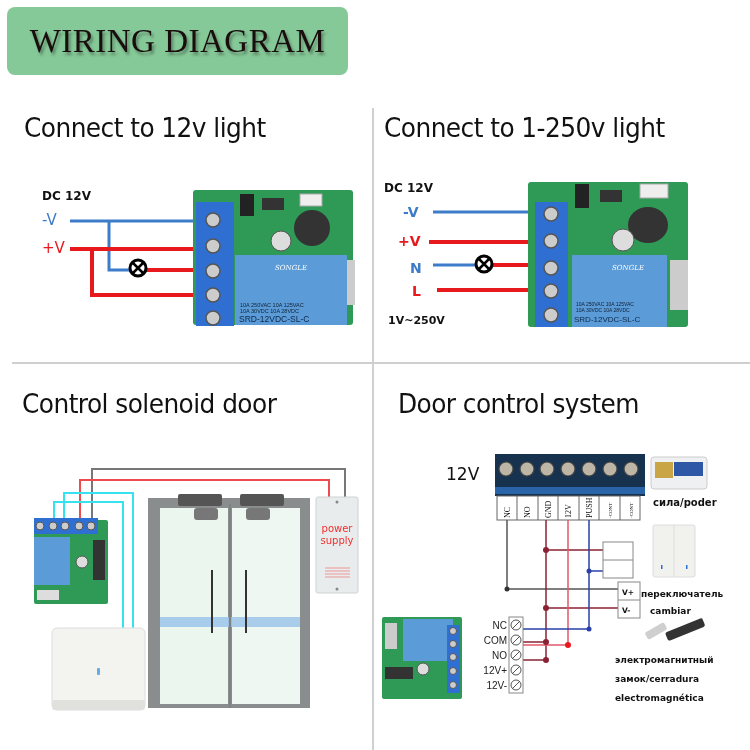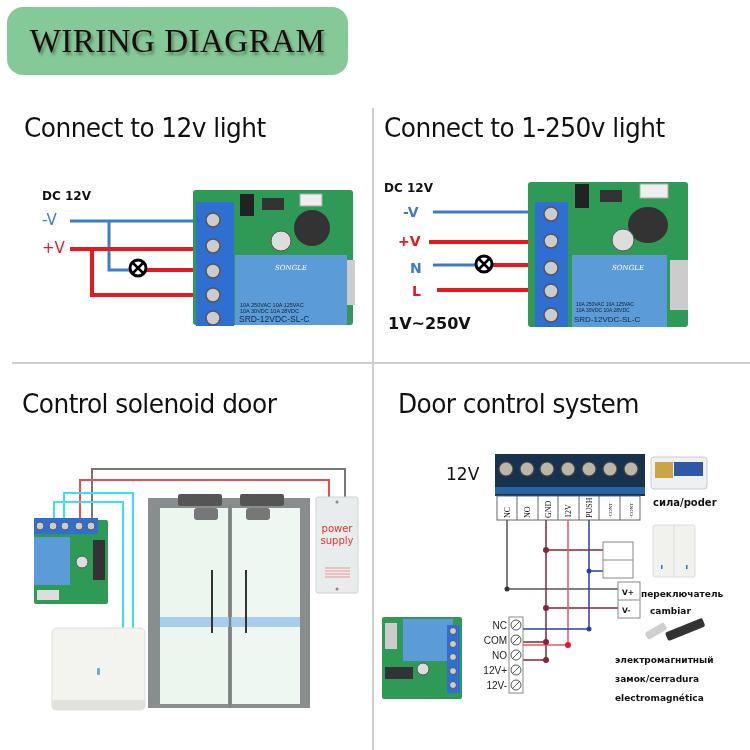--- a/index.html
+++ b/index.html
@@ -1,21 +1,21 @@
 <!DOCTYPE html>
 <html><head>
 <meta charset="utf-8">
 <style>
   * { box-sizing: border-box; margin: 0; padding: 0; }
   html, body { width: 750px; height: 750px; background: #ffffff; overflow: hidden; }
   body { position: relative; font-family: "DejaVu Sans", sans-serif; }
 
   .banner {
     position: absolute; left: 7px; top: 7px; width: 341px; height: 68px;
-    background: #86c998; border-radius: 16px;
+    background: #86c998; border-radius: 8px;
     display: flex; align-items: center; justify-content: center;
   }
   .banner span {
     font-family: "Liberation Serif", serif; font-size: 33px; color: #1a0d0d;
     text-shadow: 2px 3px 3px rgba(0,0,0,0.35); letter-spacing: 0.5px;
   }
 
   .vline { position: absolute; left: 372px; top: 108px; width: 2px; height: 642px; background: #d0d0d0; }
   .hline { position: absolute; left: 12px; top: 362px; width: 742px; height: 2px; background: #cfcfcf; }
 
@@ -82,21 +82,21 @@
   <text x="240" y="143" font-family="Liberation Sans, sans-serif" font-size="5.5" fill="#123">10A  30VDC  10A  28VDC</text>
   <text x="239" y="152" font-family="Liberation Sans, sans-serif" font-size="8.5" fill="#0e2a4a">SRD-12VDC-SL-C</text>
 </svg>
 
 <div class="title" style="left:384px; top:112px;">Connect to 1-250v light</div>
 <div class="lbl" style="left:384px; top:181px; font-size:12px; color:#111;">DC 12V</div>
 <div class="lbl" style="left:403px; top:204px; font-size:14px; color:#3d7cc9;">-V</div>
 <div class="lbl" style="left:398px; top:233px; font-size:14px; color:#e8191c;">+V</div>
 <div class="lbl" style="left:410px; top:260px; font-size:14px; color:#3d7cc9;">N</div>
 <div class="lbl" style="left:412px; top:283px; font-size:14px; color:#e8191c;">L</div>
-<div class="lbl" style="left:388px; top:314px; font-size:16px; color:#111;">1V~250V</div>
+<div class="lbl" style="left:388px; top:314px; font-size:11px; color:#111;">1V~250V</div>
 
 <svg style="left:375px; top:170px;" width="375" height="190">
   <g fill="none" stroke="#3d7cc9" stroke-width="3">
     <path d="M58 42 L172 42"></path>
     <path d="M58 95 L100 95"></path>
   </g>
   <g fill="none" stroke="#e8191c" stroke-width="4">
     <path d="M54 72 L172 72"></path>
     <path d="M118 95 L172 95"></path>
     <path d="M62 120 L172 120"></path>

